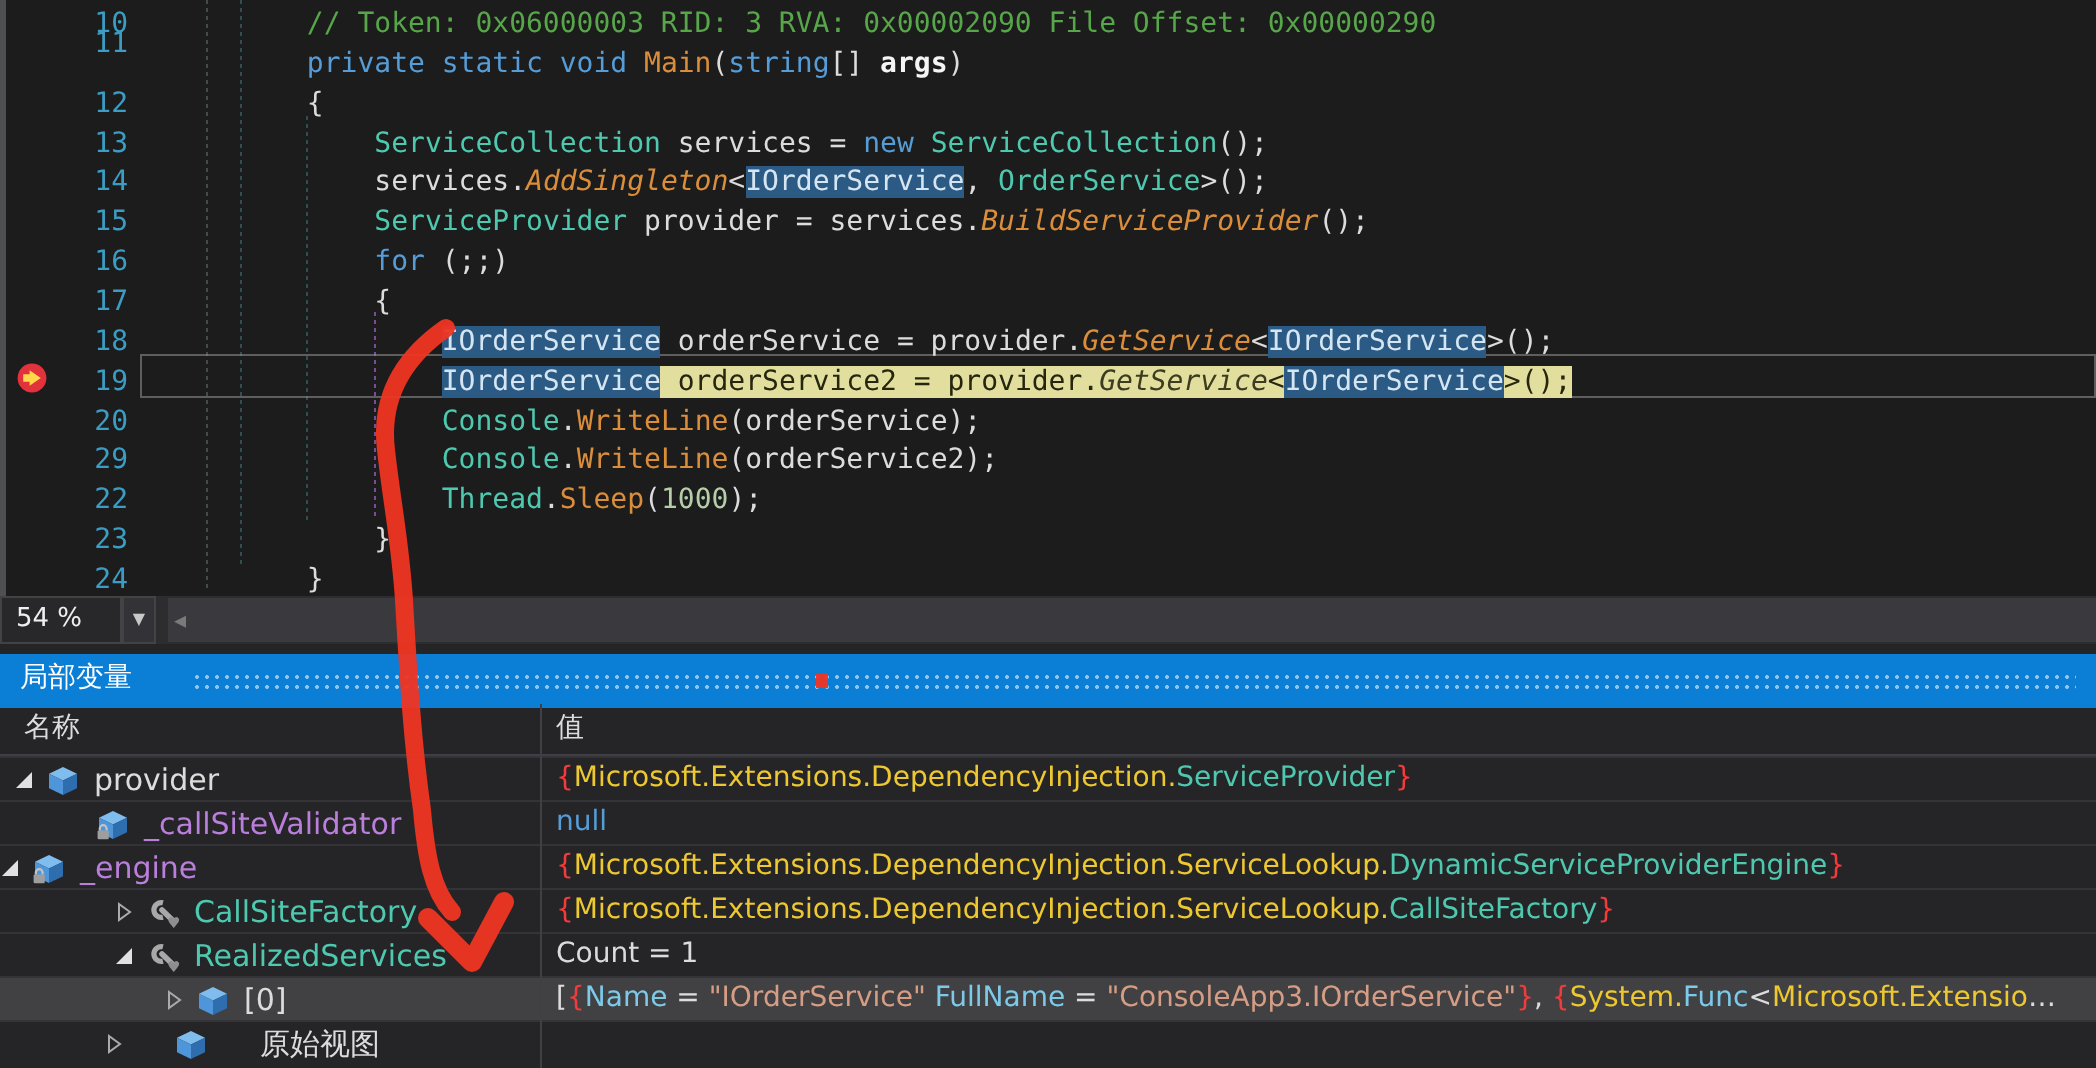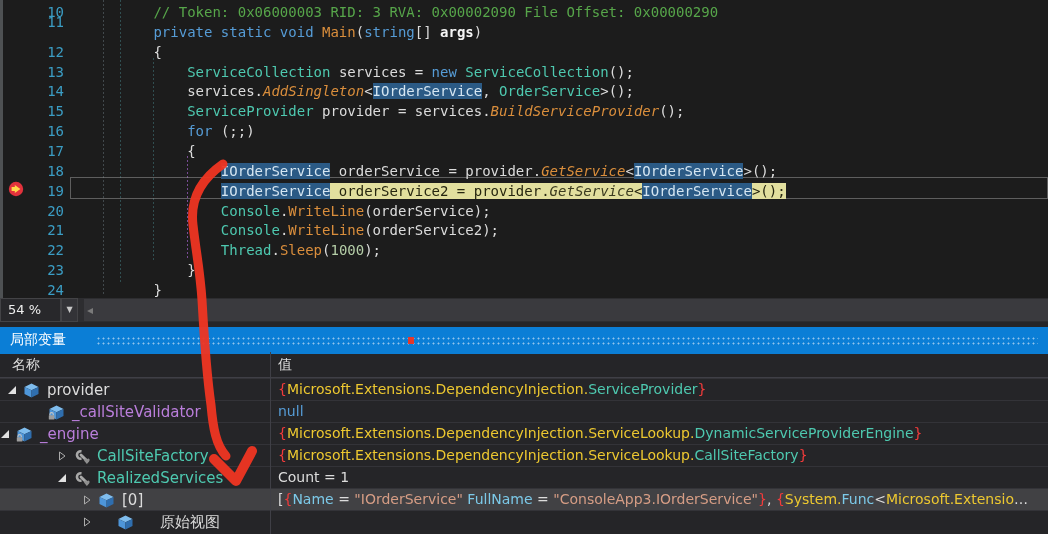--- a/index.html
+++ b/index.html
@@ -80,21 +80,21 @@
       <div class="lnum" style="top: 12px;">11</div>
       <div class="lnum" style="top: 42px;">12</div>
       <div class="lnum" style="top: 62px;">13</div>
       <div class="lnum" style="top: 81px;">14</div>
       <div class="lnum" style="top: 101px;">15</div>
       <div class="lnum" style="top: 121px;">16</div>
       <div class="lnum" style="top: 141px;">17</div>
       <div class="lnum" style="top: 161px;">18</div>
       <div class="lnum" style="top: 181px;">19</div>
       <div class="lnum" style="top: 201px;">20</div>
-      <div class="lnum" style="top: 220px;">21</div>
+      <div class="lnum" style="top: 220px;">29</div>
       <div class="lnum" style="top: 240px;">22</div>
       <div class="lnum" style="top: 260px;">23</div>
       <div class="lnum" style="top: 280px;">24</div>
     </div>
 
   <div class="guide" style="--gc:rgba(96,110,116,.55);left:103px;top:0;height:296px"></div>
   <div class="guide" style="--gc:rgba(62,112,116,.6);left:120px;top:0;height:282px"></div>
   <div class="guide" style="--gc:rgba(62,112,116,.6);left:153px;top:58px;height:204px"></div>
   <div class="guide" style="--gc:rgba(152,92,190,.75);left:187px;top:156px;height:104px"></div>
   <div id="curline-box"></div>
@@ -226,21 +226,21 @@
           <span class="ricon"><svg width="17" height="15" viewBox="0 0 17 15">
               <polygon points="8.5,0.5 15.5,3.9 8.5,7.3 1.5,3.9" fill="#7FBDEE"></polygon>
               <polygon points="1.5,3.9 8.5,7.3 8.5,14.5 1.5,11.1" fill="#4E96D9"></polygon>
               <polygon points="15.5,3.9 8.5,7.3 8.5,14.5 15.5,11.1" fill="#2F6EAE"></polygon>
             </svg></span>
           <span class="nlab n-plain">[0]</span>
         </div>
         <div class="vcell"><span class="v-pl">[</span><span class="v-rd">{</span><span class="v-cy">Name</span><span class="v-pl"> = </span><span class="v-st">"IOrderService"</span><span class="v-pl"> </span><span class="v-cy">FullName</span><span class="v-pl"> = </span><span class="v-st">"ConsoleApp3.IOrderService"</span><span class="v-rd">}</span><span class="v-pl">, </span><span class="v-rd">{</span><span class="v-ns">System.</span><span class="v-cy">Func</span><span class="v-pl">&lt;</span><span class="v-ns">Microsoft.Extensio</span><span class="v-pl">…</span></div>
       </div>
       <div class="lrow" style="top: 132px;">
-        <div class="ncell" style="padding-left: 82px; gap: 19px;">
+        <div class="ncell" style="padding-left: 52px; gap: 19px;">
           <span class="exp">
             <svg width="10" height="10" viewBox="0 0 10 10">
               <polygon points="2.5,1 8,5 2.5,9" fill="none" stroke="#ABABAB"></polygon>
             </svg>
           </span>
           <span class="ricon"><svg width="17" height="15" viewBox="0 0 17 15">
               <polygon points="8.5,0.5 15.5,3.9 8.5,7.3 1.5,3.9" fill="#7FBDEE"></polygon>
               <polygon points="1.5,3.9 8.5,7.3 8.5,14.5 1.5,11.1" fill="#4E96D9"></polygon>
               <polygon points="15.5,3.9 8.5,7.3 8.5,14.5 15.5,11.1" fill="#2F6EAE"></polygon>
             </svg></span>

